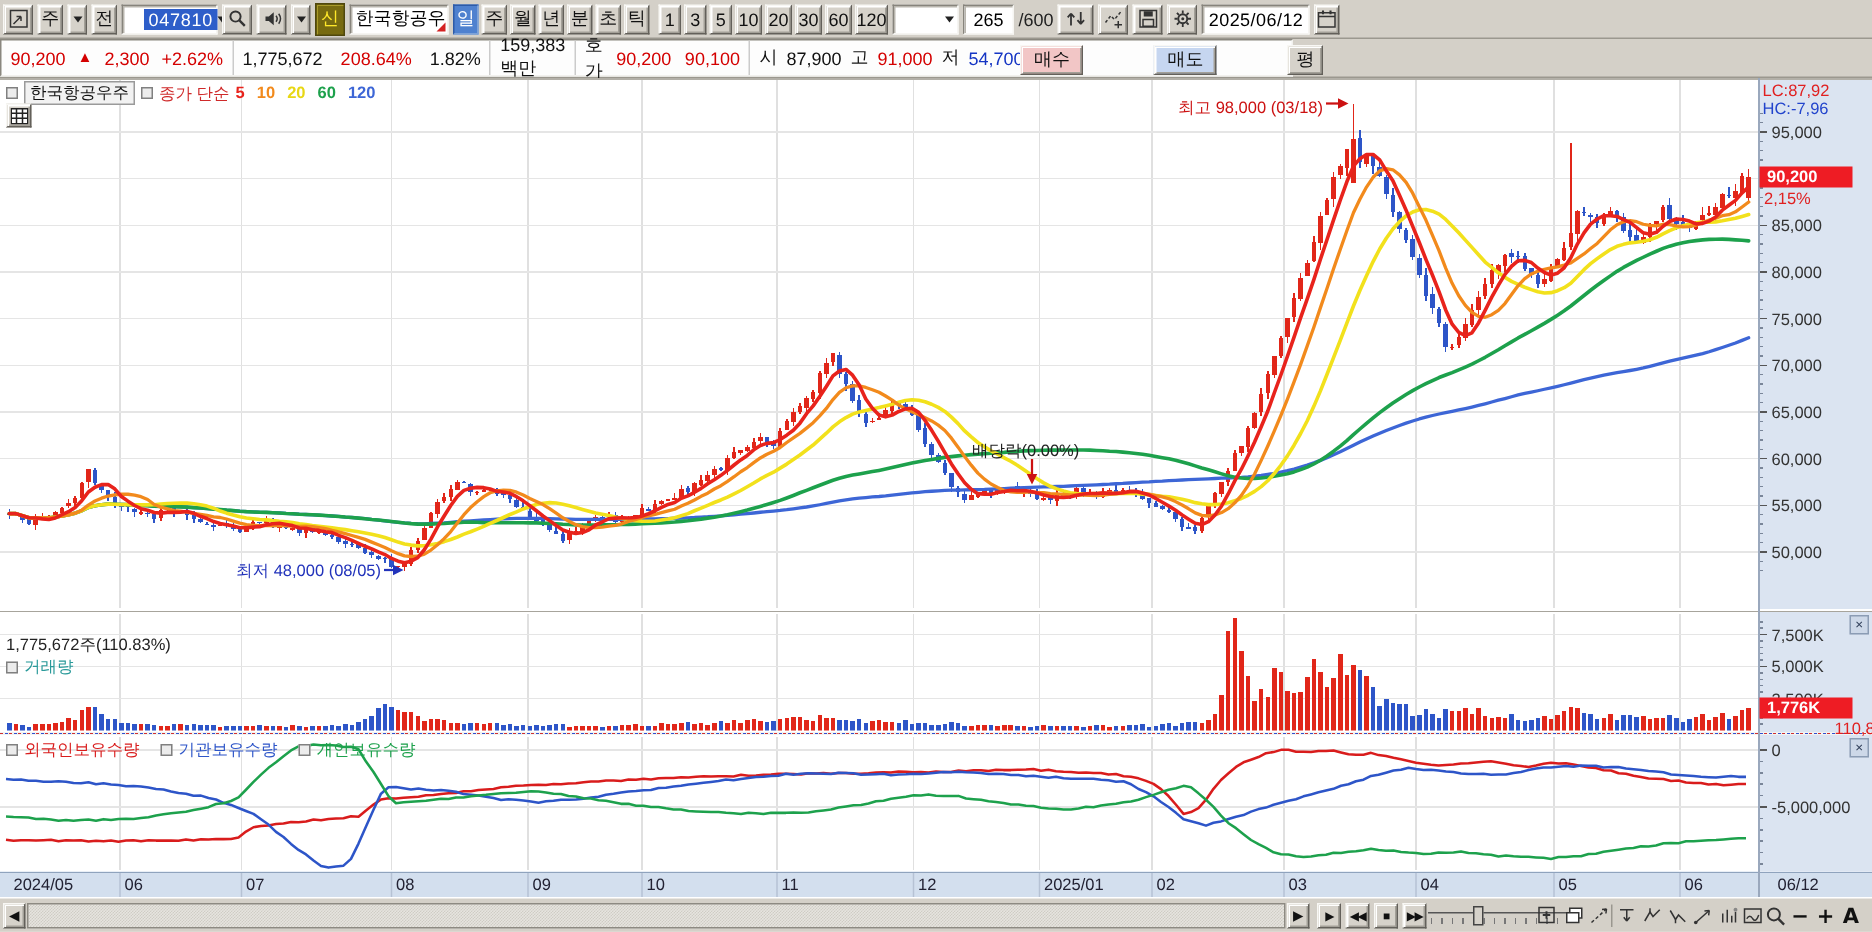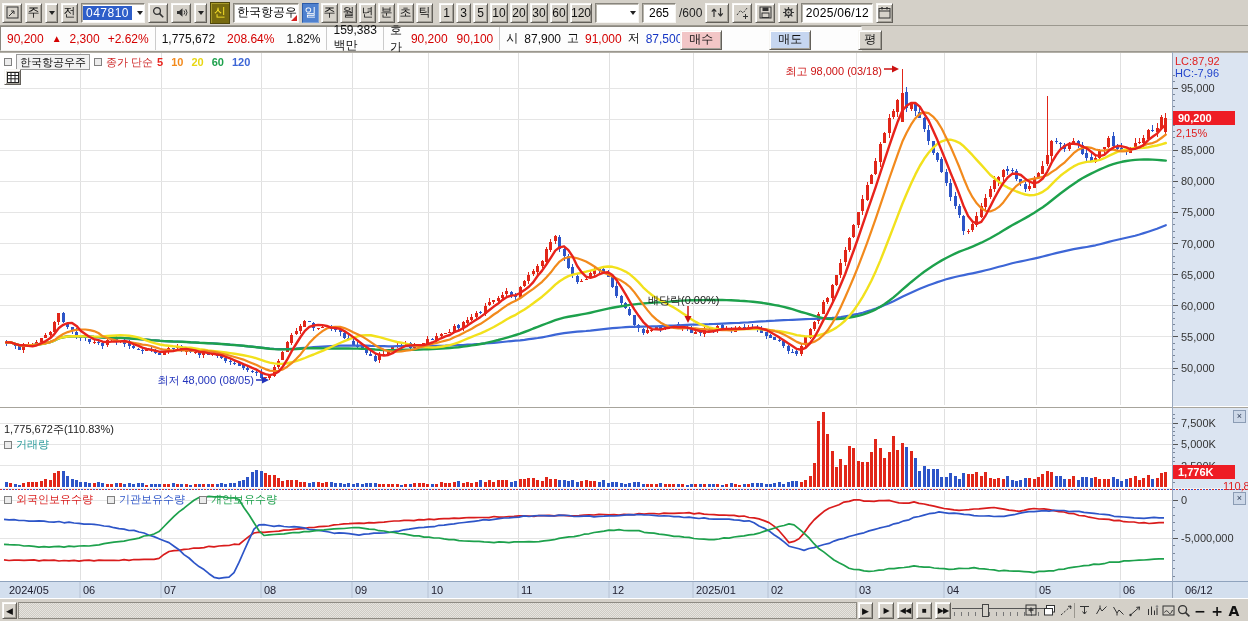--- a/index.html
+++ b/index.html
@@ -17,21 +17,21 @@
     border-bottom:1px solid #9b988f;display:flex;align-items:center;padding:0 2px;gap:3px;box-sizing:border-box;}
   .tb{height:20px;font-size:12px;}
   .icon20{width:20px;}
   .w17{width:17px;}
   .wdrop{width:13px;}
   .ptab{width:17px;}
   .ptab.act{background:#4f81cf;color:#fff;border-color:#2d5globalA;border-color:#2d5ba8 #7da2d8 #7da2d8 #2d5ba8;box-shadow:none;}
   .ibtn{width:15px;}
   .ibtn.w2{width:18px;}
   .ibtn.w3{width:22px;}
-  .codefield{width:64px;height:20px;padding:0 1px;justify-content:space-between;}
+  .codefield{width:64px;height:20px;padding:0 14px;justify-content:space-between;}
   .codesel{background:#2e5ec9;color:#fff;padding:0 3px;font-size:12px;letter-spacing:.5px;}
   .newbadge{width:18px;height:20px;background:#776a10;color:#ffe82a;border:1px solid #4f470c;
     box-shadow:inset 1px 1px 0 #a89a2a;display:inline-flex;align-items:center;justify-content:center;font-size:12px;}
   .namebox{position:relative;width:66px;height:20px;padding:0 3px;background:#fff;font-size:12px;color:#000;overflow:hidden;white-space:nowrap;}
   .namebox .corner{position:absolute;right:1px;bottom:1px;width:0;height:0;border-left:6px solid transparent;border-bottom:6px solid #d42222;}
   .cntfield{width:34px;height:20px;justify-content:center;font-size:12px;}
   .datefield{width:72px;height:20px;justify-content:center;font-size:12px;letter-spacing:.3px;}
   .lbl{color:#222;}
   
   .quotebar{position:absolute;left:0;top:26px;width:1248px;height:26px;background:#d4d0c8;display:flex;align-items:stretch;
@@ -194,21 +194,21 @@
         <span class="blk">호가</span>
         <span class="red">90,200</span>
         <span class="red">90,100</span>
       </div>
       <div class="qcell" style="width:178px;gap:6px;border-right:none;">
         <span class="blk">시</span>
         <span class="blk">87,900</span>
         <span class="blk">고</span>
         <span class="red">91,000</span>
         <span class="blk">저</span>
-        <span class="blue">87,500</span>
+        <span class="blue">54,700</span>
       </div>
       <div style="display:flex;align-items:center;gap:43px;">
         <div class="rb qbtn buy">매수</div>
         <div class="rb qbtn sell">매도</div>
         <div class="rb qbtn avgb">평</div>
       </div>
     </div>
   </div>
 
   <div id="chartwrap">

